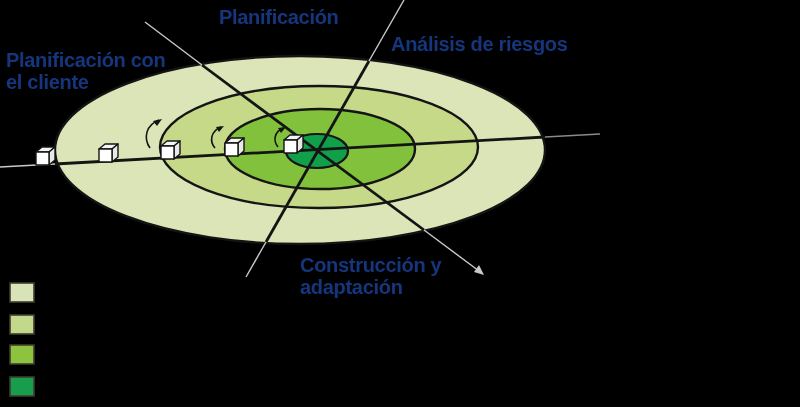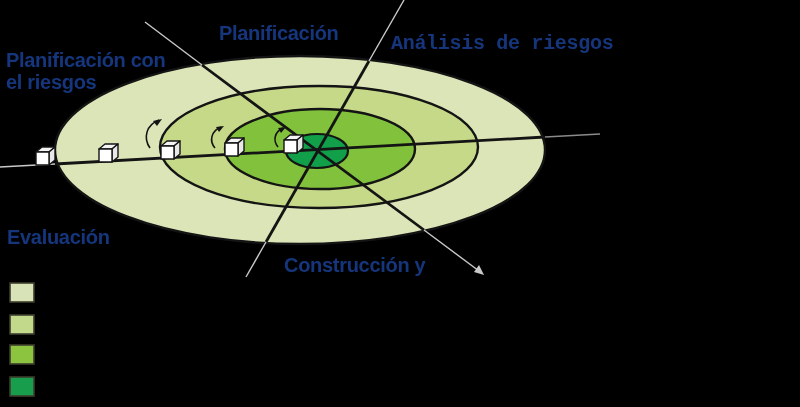--- a/index.html
+++ b/index.html
@@ -95,31 +95,31 @@
     </g>
 
     <g stroke="#3c3c2c" stroke-width="1.6">
       <rect x="10" y="283" width="24" height="19" fill="#d9e3b8"></rect>
       <rect x="10" y="315" width="24" height="19" fill="#c2d88b"></rect>
       <rect x="10" y="345" width="24" height="19" fill="#8cc440"></rect>
       <rect x="10" y="377" width="24" height="19" fill="#179d4b"></rect>
     </g>
   </svg>
 
-  <div class="lbl" style="left:219px; top:22px;text-align:right;">Planificación</div>
+  <div class="lbl" style="left:219px; top:6px;text-align:right;">Planificación</div>
 
-  <div class="lbl" style="left:391px; top:33px;font-family:Liberation Mono, monospace;">Análisis de riesgos</div>
+  <div class="lbl" style="left:391px; top:33px;">Análisis de riesgos</div>
 
   <div class="lbl" style="left:6px; top:49px;">
     <div>Planificación con</div>
-    <div>el riesgos</div>
+    <div>el cliente</div>
   </div>
 
   <div class="lbl" style="left:7px; top:226px;">
-    <div>Evaluación</div>
   </div>
 
-  <div class="lbl" style="left:284px; top:254px;">
+  <div class="lbl" style="left:300px; top:254px;">
     <div>Construcción y</div>
+    <div>adaptación</div>
   </div>
 
 
 </div>
 
 </body></html>

